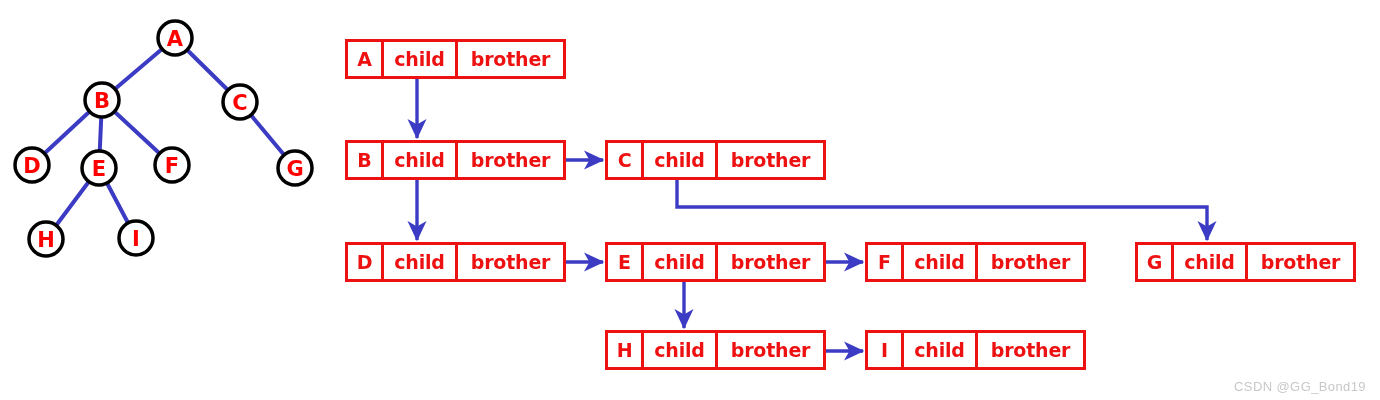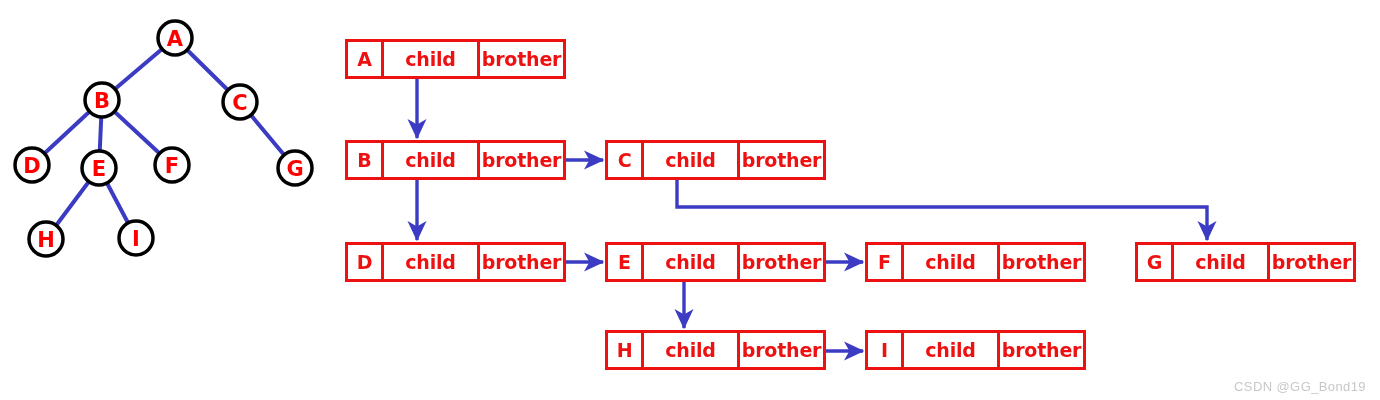--- a/index.html
+++ b/index.html
@@ -51,21 +51,21 @@
     font-family: "DejaVu Sans", sans-serif;
     font-weight: bold;
     font-size: 19px;
     letter-spacing: -0.2px;
   }
   .cell-key {
     width: 36px;
     border-right: 3px solid #ee1111;
   }
   .cell-child {
-    width: 96px;
+    width: 74px;
     border-right: 3px solid #ee1111;
   }
   .cell-brother {
     flex: 1 1 auto;
     border-radius: 15px;
   }
   .watermark {
     position: absolute;
     right: 14px;
     bottom: 6px;

